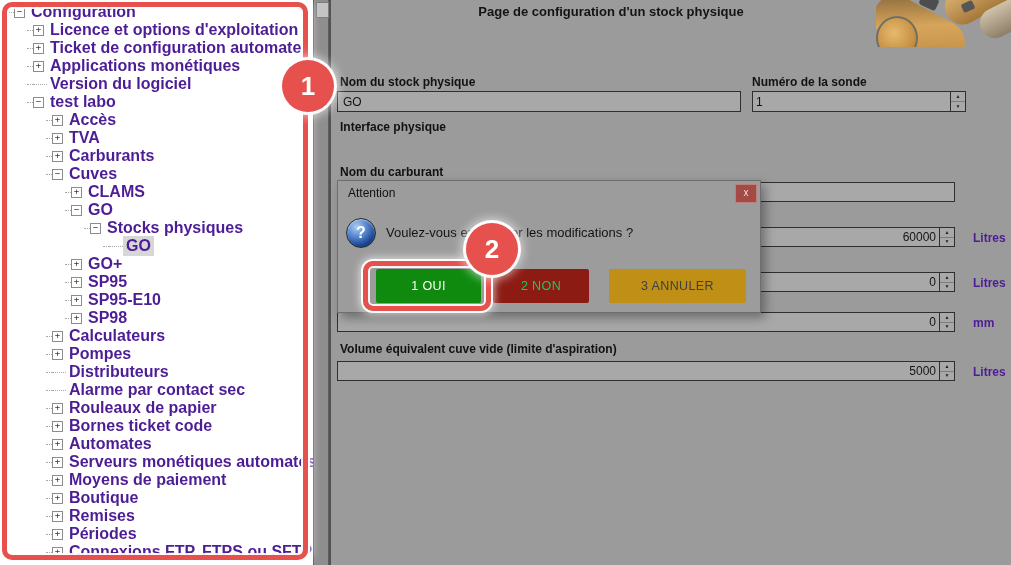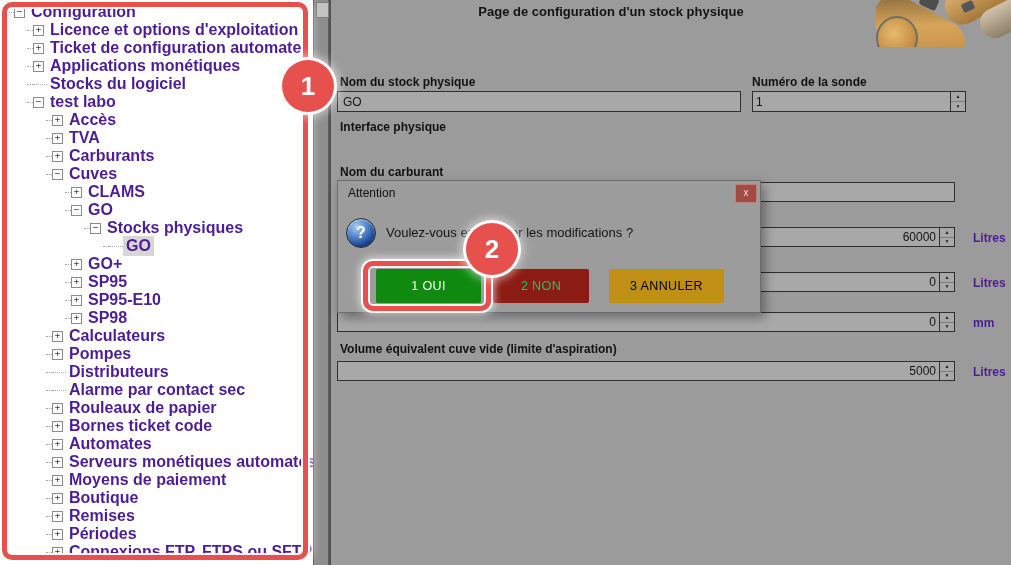--- a/index.html
+++ b/index.html
@@ -80,21 +80,21 @@
       color:#f2dcda;font-size:10px;line-height:15px;text-align:center;cursor:default;}
   .dlg-icon{position:absolute;left:8px;top:37px;width:28px;height:28px;border-radius:50%;
       background:radial-gradient(circle at 35% 28%,#aecdf2 0%,#5585cd 38%,#16408c 72%,#0a2a63 100%);
       border:1px solid #2c2c2c;color:#ffffff;font-size:16px;font-weight:bold;display:flex;align-items:center;justify-content:center;
       box-shadow:inset 0 1px 2px rgba(255,255,255,.55);}
   .dlg-msg{position:absolute;left:48px;top:44px;font-size:13px;color:#141414;}
   .dlg-btn{position:absolute;top:88px;height:34px;border:none;border-radius:2px;font-size:12.5px;
       font-family:"Liberation Sans",sans-serif;letter-spacing:.4px;cursor:default;}
   .btn-yes{left:38px;width:105px;background:#0f8a0f;color:#ffffff;}
   .btn-no{left:155px;width:96px;background:#8c1b13;color:#22c55e;}
-  .btn-cancel{left:271px;width:115px;background:#bf9015;color:#000000;}
+  .btn-cancel{left:271px;width:137px;background:#bf9015;color:#404040;}
 </style>
 </head>
 <body>
 
 <div class="app">
 
   <div class="tree-panel" id="tree">
       <div class="tree-row">
         <span style="flex: 0 0 auto; width: 8px;"></span>
         <span class="tree-stub"></span>
@@ -116,21 +116,21 @@
       <div class="tree-row">
         <span style="flex: 0 0 auto; width: 27px;"></span>
         <span class="tree-stub"></span>
         <span class="expander">+</span>
         <span class="tree-label">Applications monétiques</span>
       </div>
       <div class="tree-row">
         <span style="flex: 0 0 auto; width: 27px;"></span>
         <span class="tree-stub"></span>
         <span class="expander-placeholder"></span>
-        <span class="tree-label">Stocks du logiciel</span>
+        <span class="tree-label">Version du logiciel</span>
       </div>
       <div class="tree-row">
         <span style="flex: 0 0 auto; width: 27px;"></span>
         <span class="tree-stub"></span>
         <span class="expander">−</span>
         <span class="tree-label">test labo</span>
       </div>
       <div class="tree-row">
         <span style="flex: 0 0 auto; width: 46px;"></span>
         <span class="tree-stub"></span>

